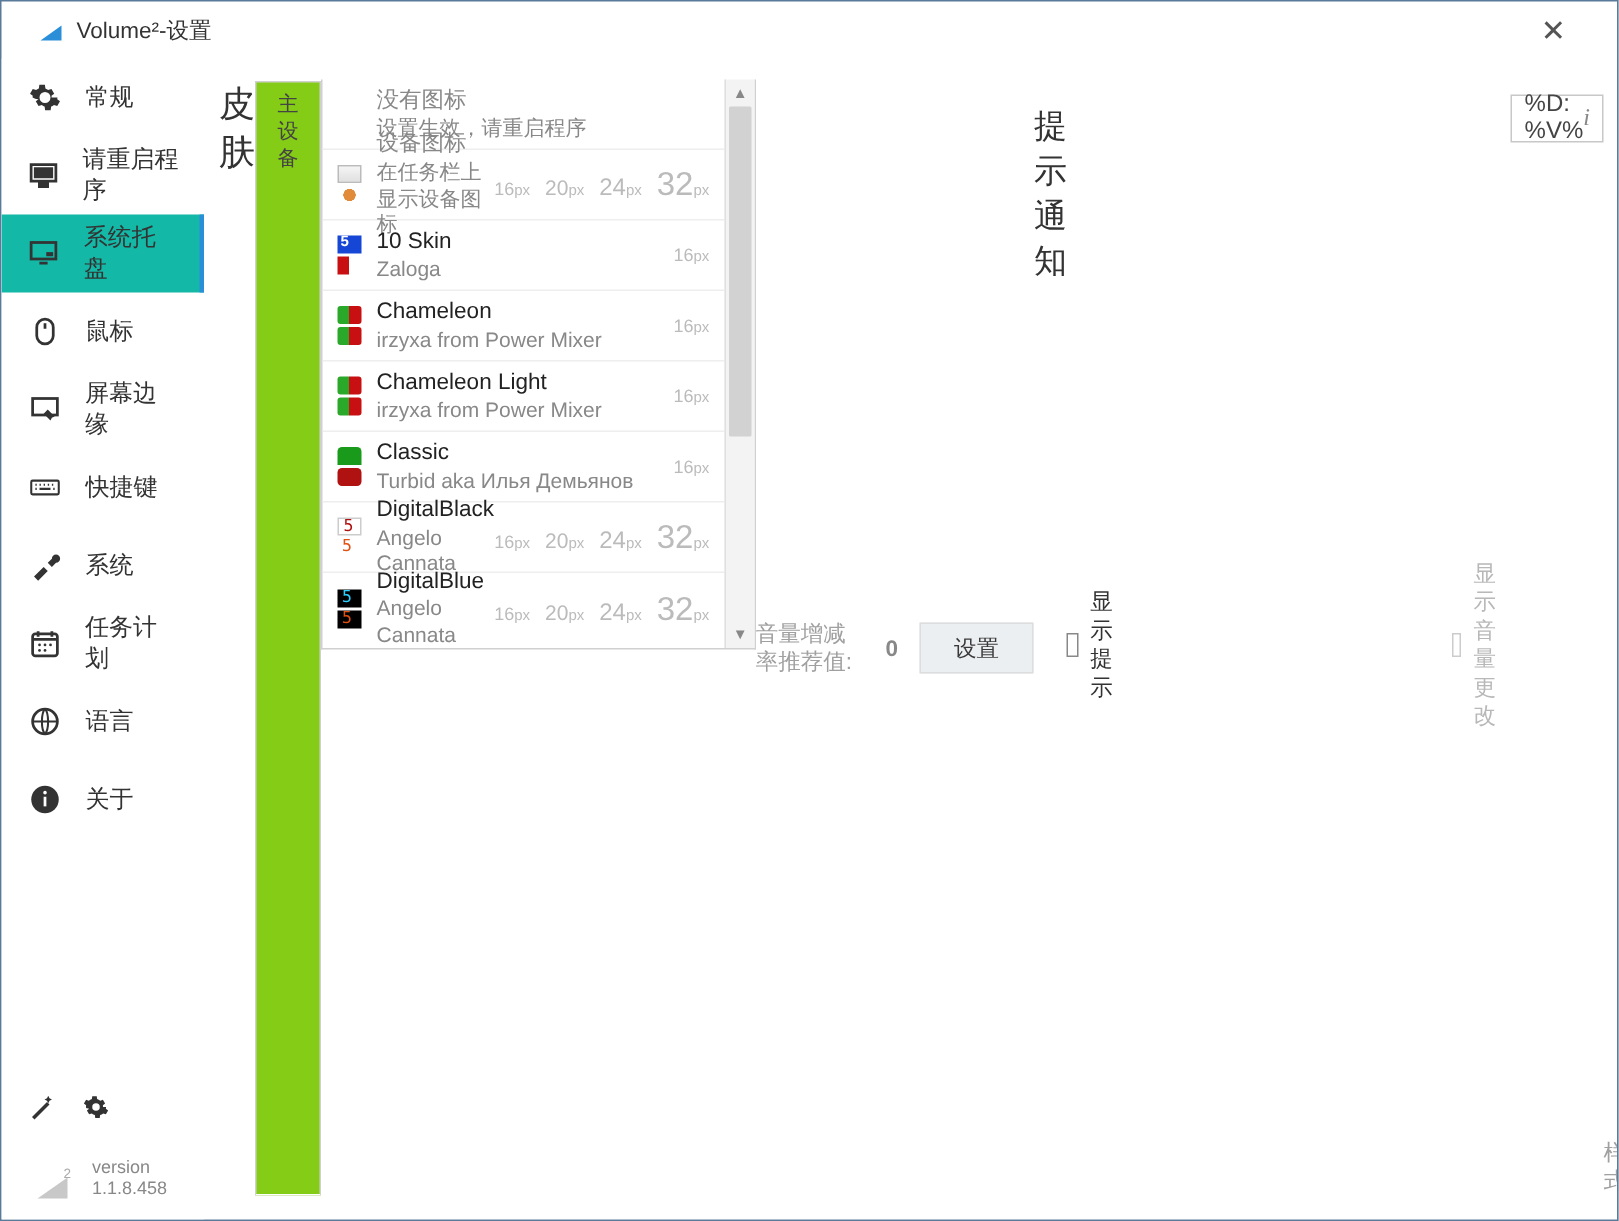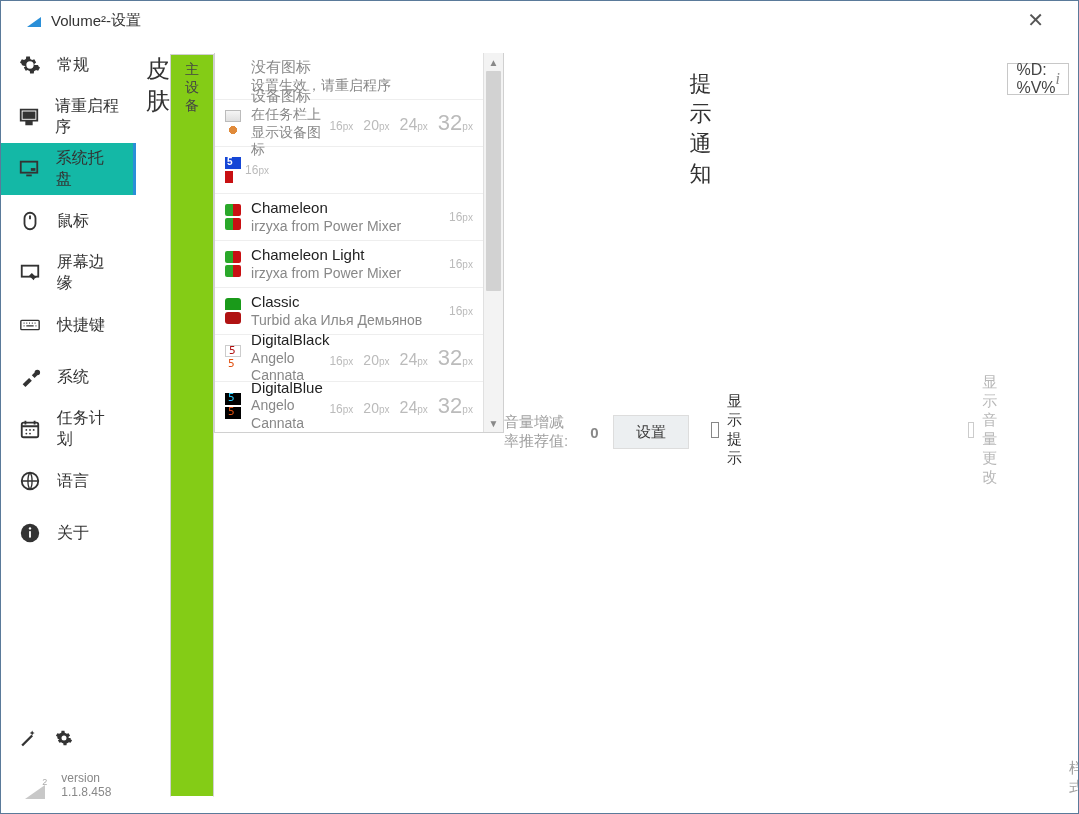--- a/index.html
+++ b/index.html
@@ -268,20 +268,24 @@
               <span class="sz24">24<span class="szpx">px</span></span>
               <span class="sz32">32<span class="szpx">px</span></span>
             </div>
           </div>
 
           <div class="skin-row">
             <div class="skin-iconcol">
                 <div class="skin-mini-icon mi-10a"></div>
                 <div class="skin-mini-icon mi-10b"></div>
               </div>
+            <div class="skin-text">
+              <span class="skin-name">10 Skin</span>
+              <span class="skin-sub">Zaloga</span>
+            </div>
             <div class="skin-sizes">
                 <span class="sz16">16<span class="szpx">px</span></span>
               </div>
           </div>
 
           <div class="skin-row">
             <div class="skin-iconcol">
                 <div class="skin-mini-icon mi-cham"></div>
                 <div class="skin-mini-icon mi-cham"></div>
               </div>

